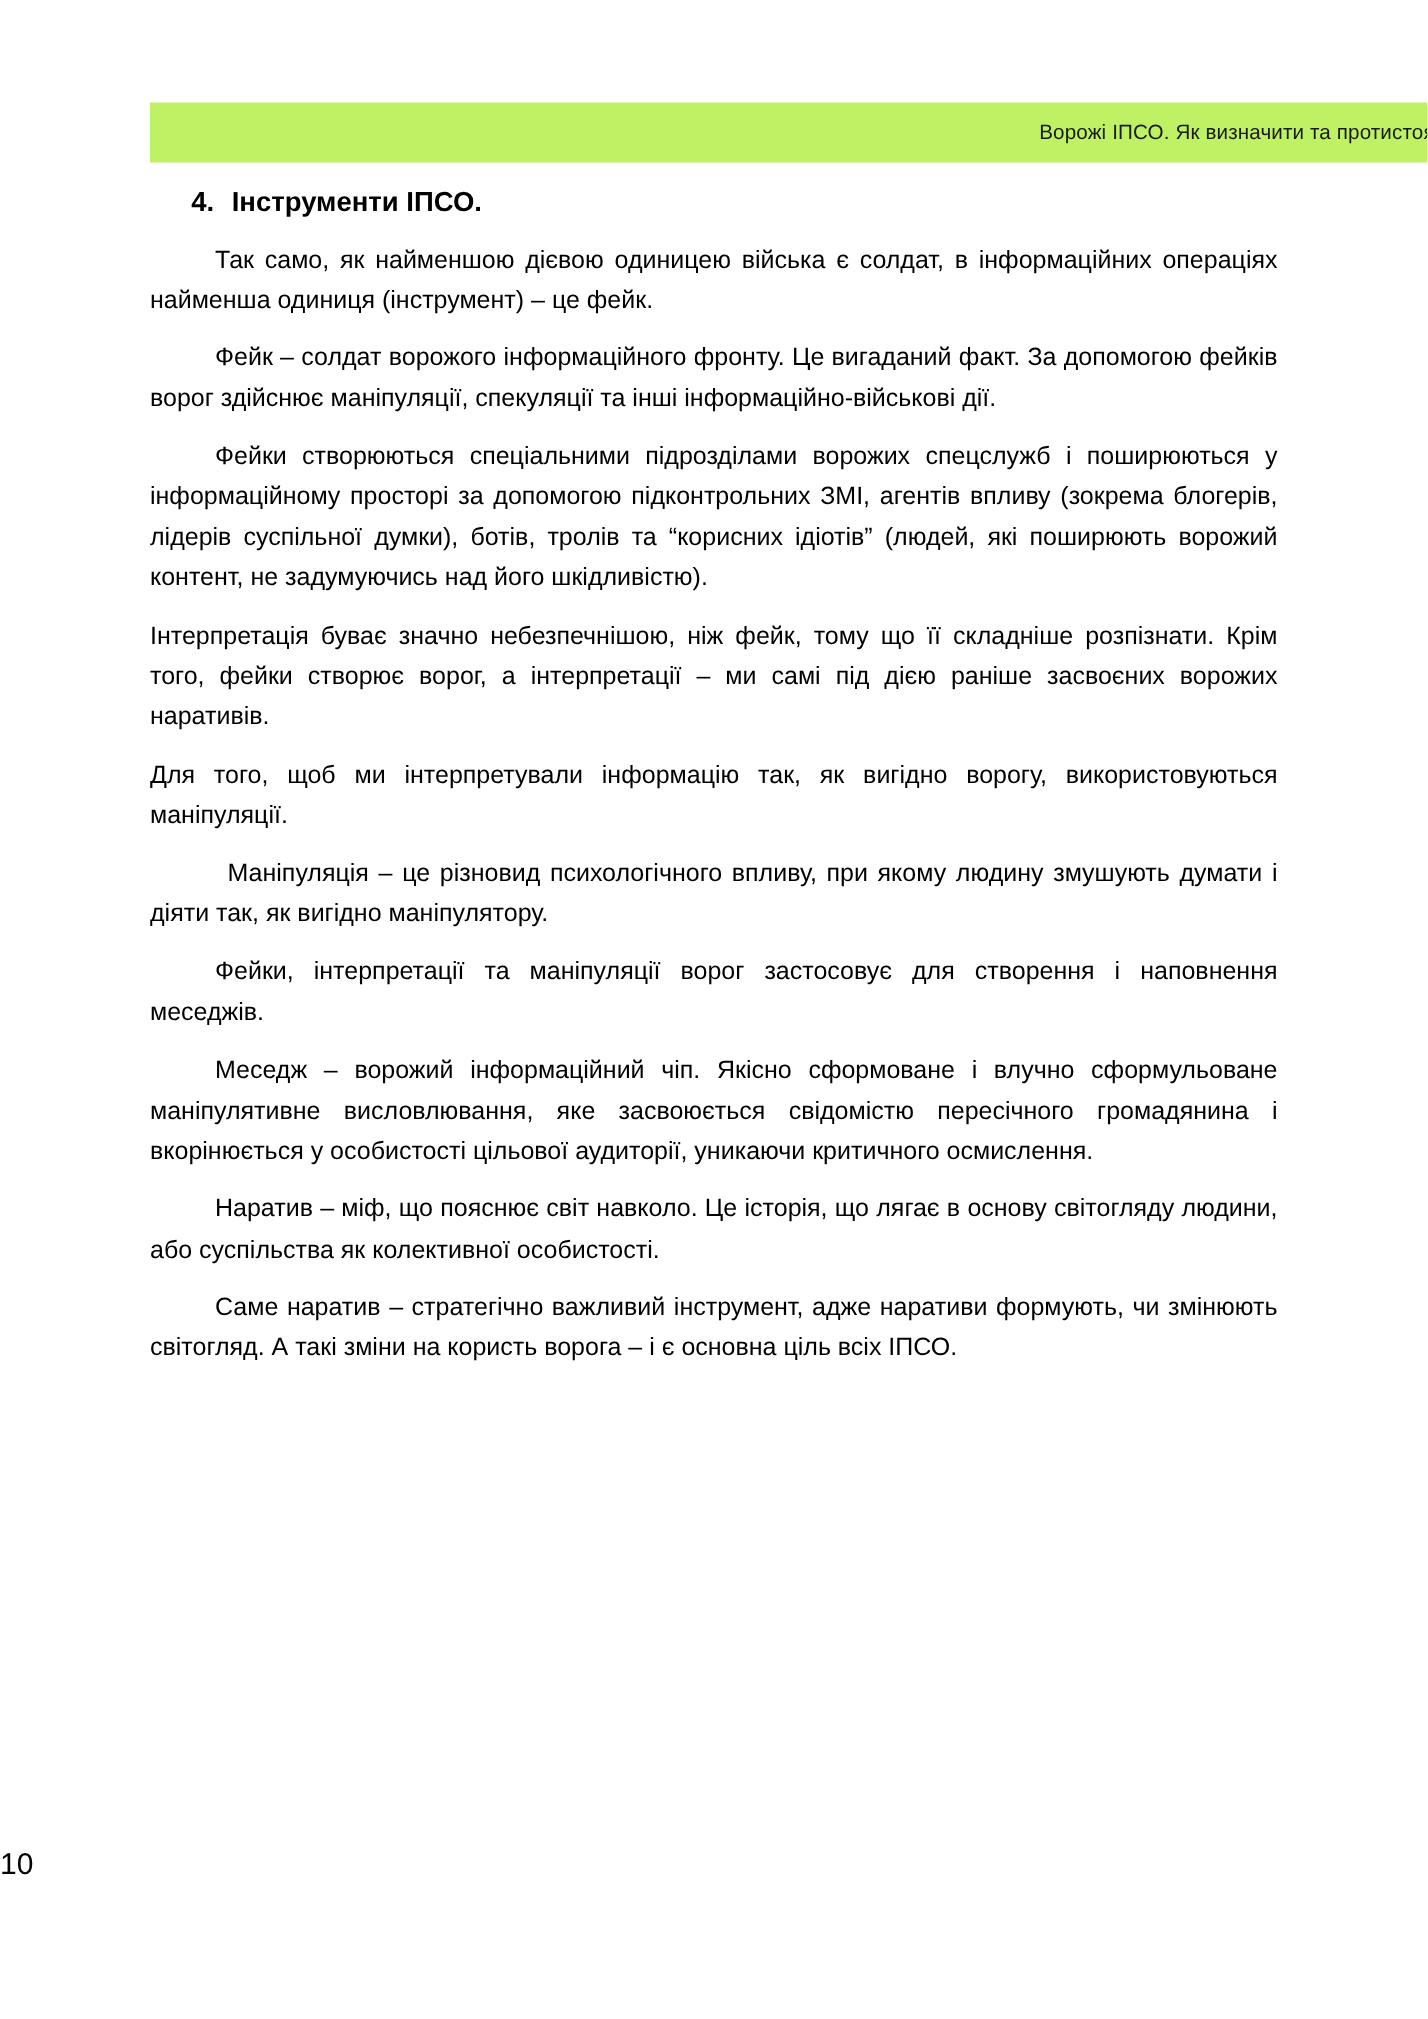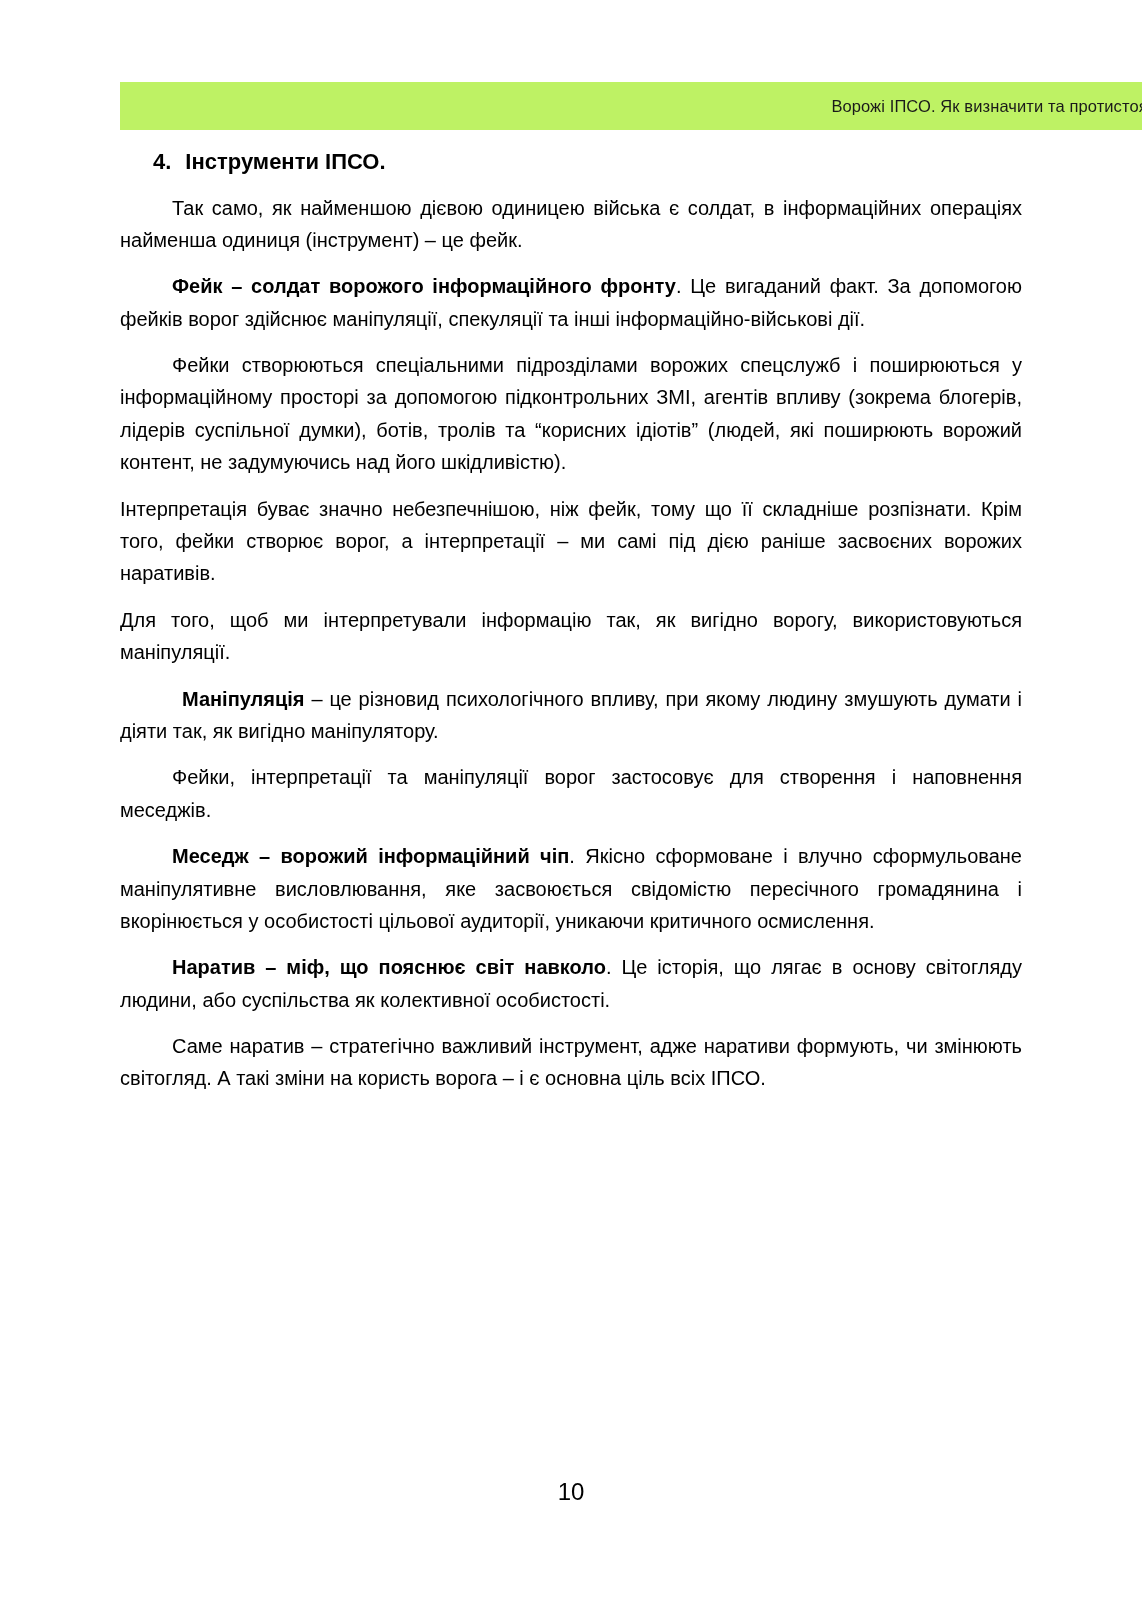--- a/index.html
+++ b/index.html
@@ -64,28 +64,27 @@
     line-height: 1.62;
     margin: 0 0 14px 0;
     text-align: justify;
     text-justify: inter-word;
     color: #000;
     hyphens: none;
   }
   p.indent { text-indent: 52px; }
   p.indent-wide { text-indent: 62px; }
   p.noindent { text-indent: 0; }
-  .b { font-weight: bold; }
+  .b { font-weight: normal; }
   
   .page-number {
     position: absolute;
     left: 0;
     right: 0;
     top: 1478px;
-    text-align: center;
     font-size: 24px;
     color: #000;
   }
 </style>
 </head>
 <body>
 
 <div class="page">
 
   <div class="header-band">

